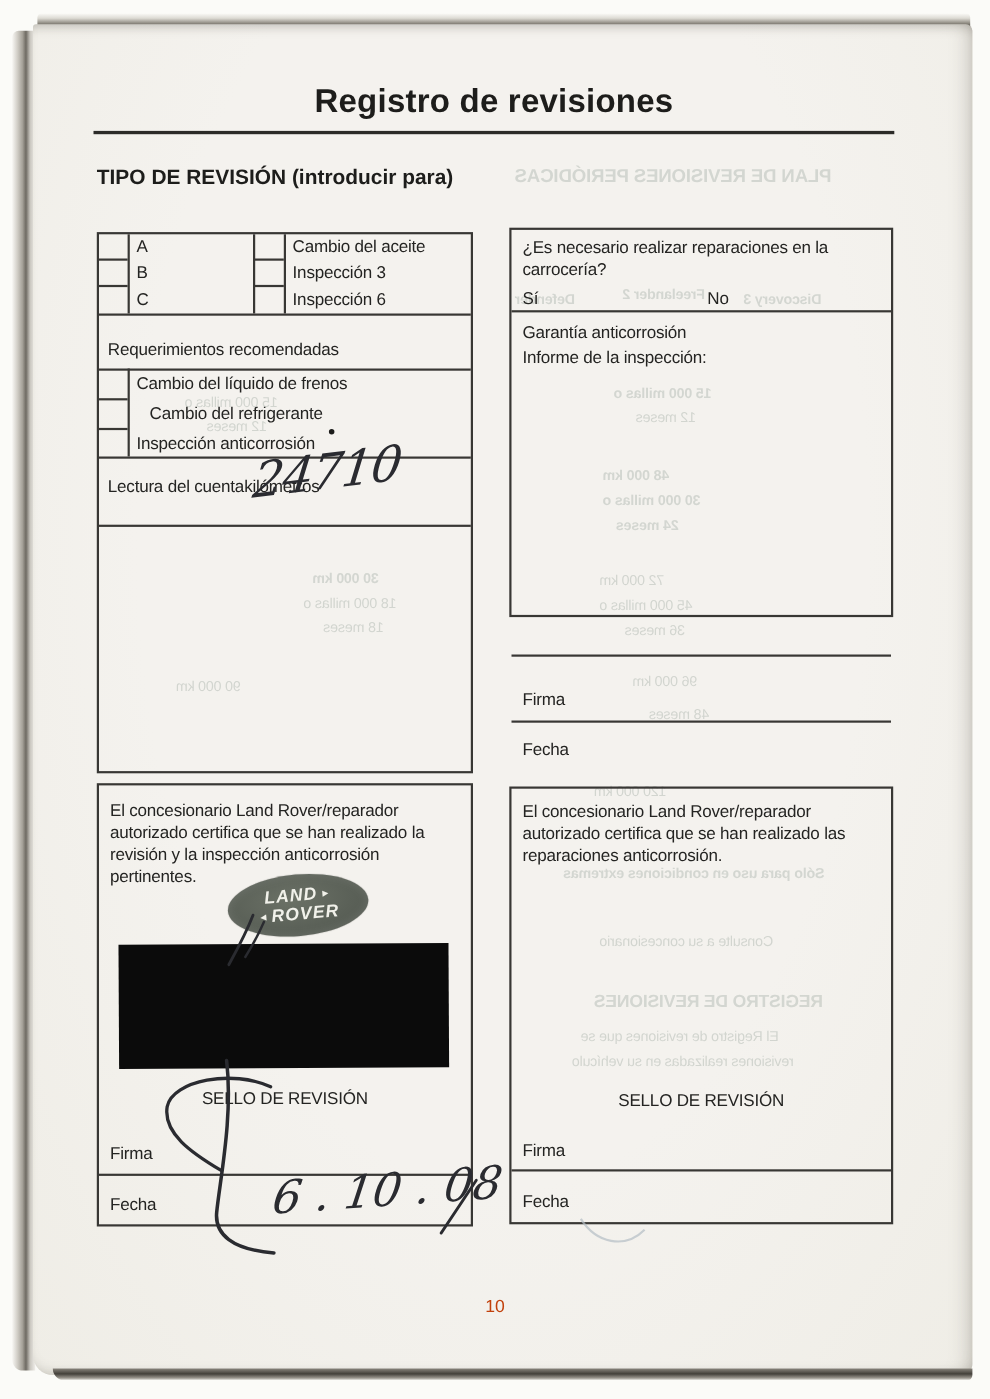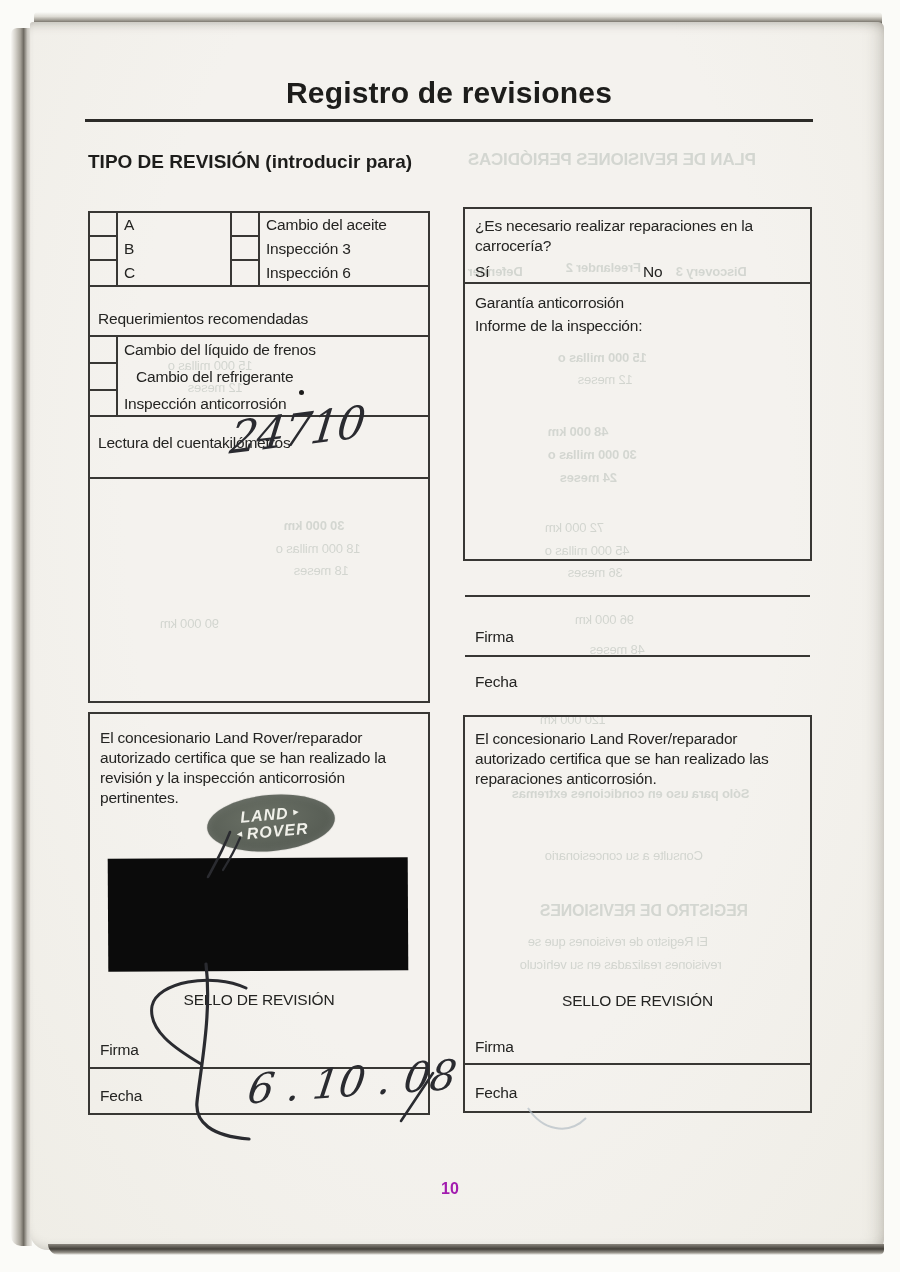--- a/index.html
+++ b/index.html
@@ -77,21 +77,21 @@
   
   #handwriting{position:absolute; left:0; top:0; width:900px; height:1272px; z-index:3; pointer-events:none;}
   .hw{
     position:absolute; font-family:"DejaVu Serif","Liberation Serif",serif;
     font-style:italic; color:#2a2b30; white-space:nowrap;
   }
   .hw-odometer{left:230px; top:404px; font-size:44px; letter-spacing:-1px; transform:rotate(-7deg) skewX(-14deg);}
   .hw-date{left:248px; top:1058px; font-size:41px; letter-spacing:0px; transform:rotate(-4deg) skewX(-12deg);}
   .footer-page{
     position:absolute; left:0; top:1180px; width:900px; text-align:center;
-    font-size:16px; font-weight:bold; color:#a21caf;
+    font-size:16px; font-weight:normal; color:#c2410c;
   }
 </style>
 </head>
 <body>
 <div id="screen">
 
   <div class="edge-left"></div>
   <div class="edge-top"></div>
   <div class="paper"></div>
   <div class="edge-bottom"></div>

